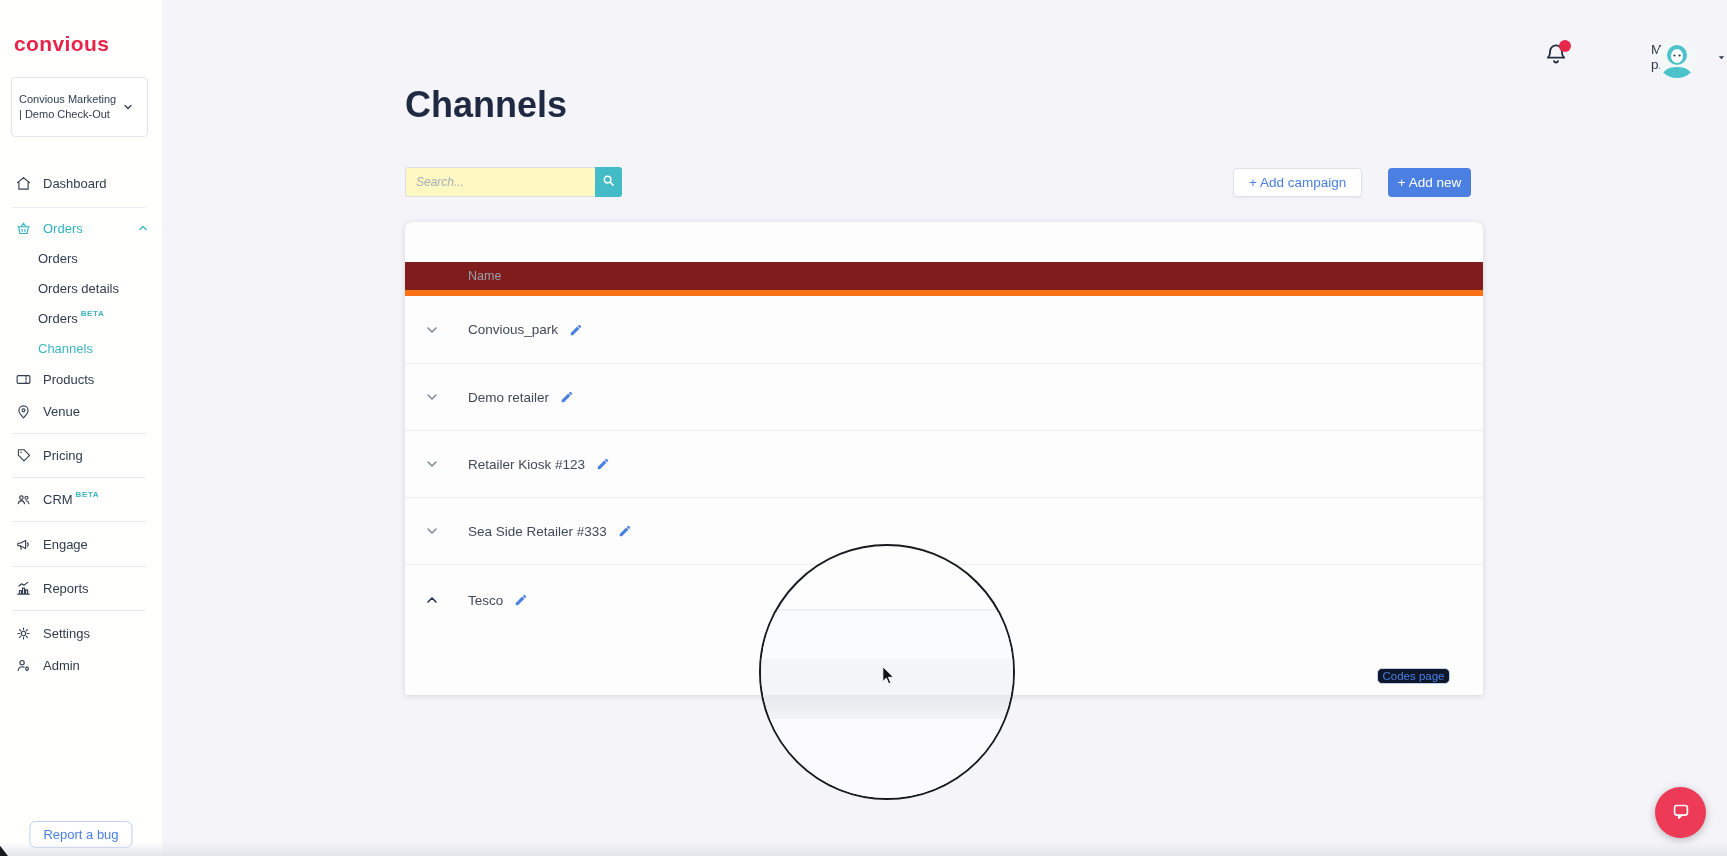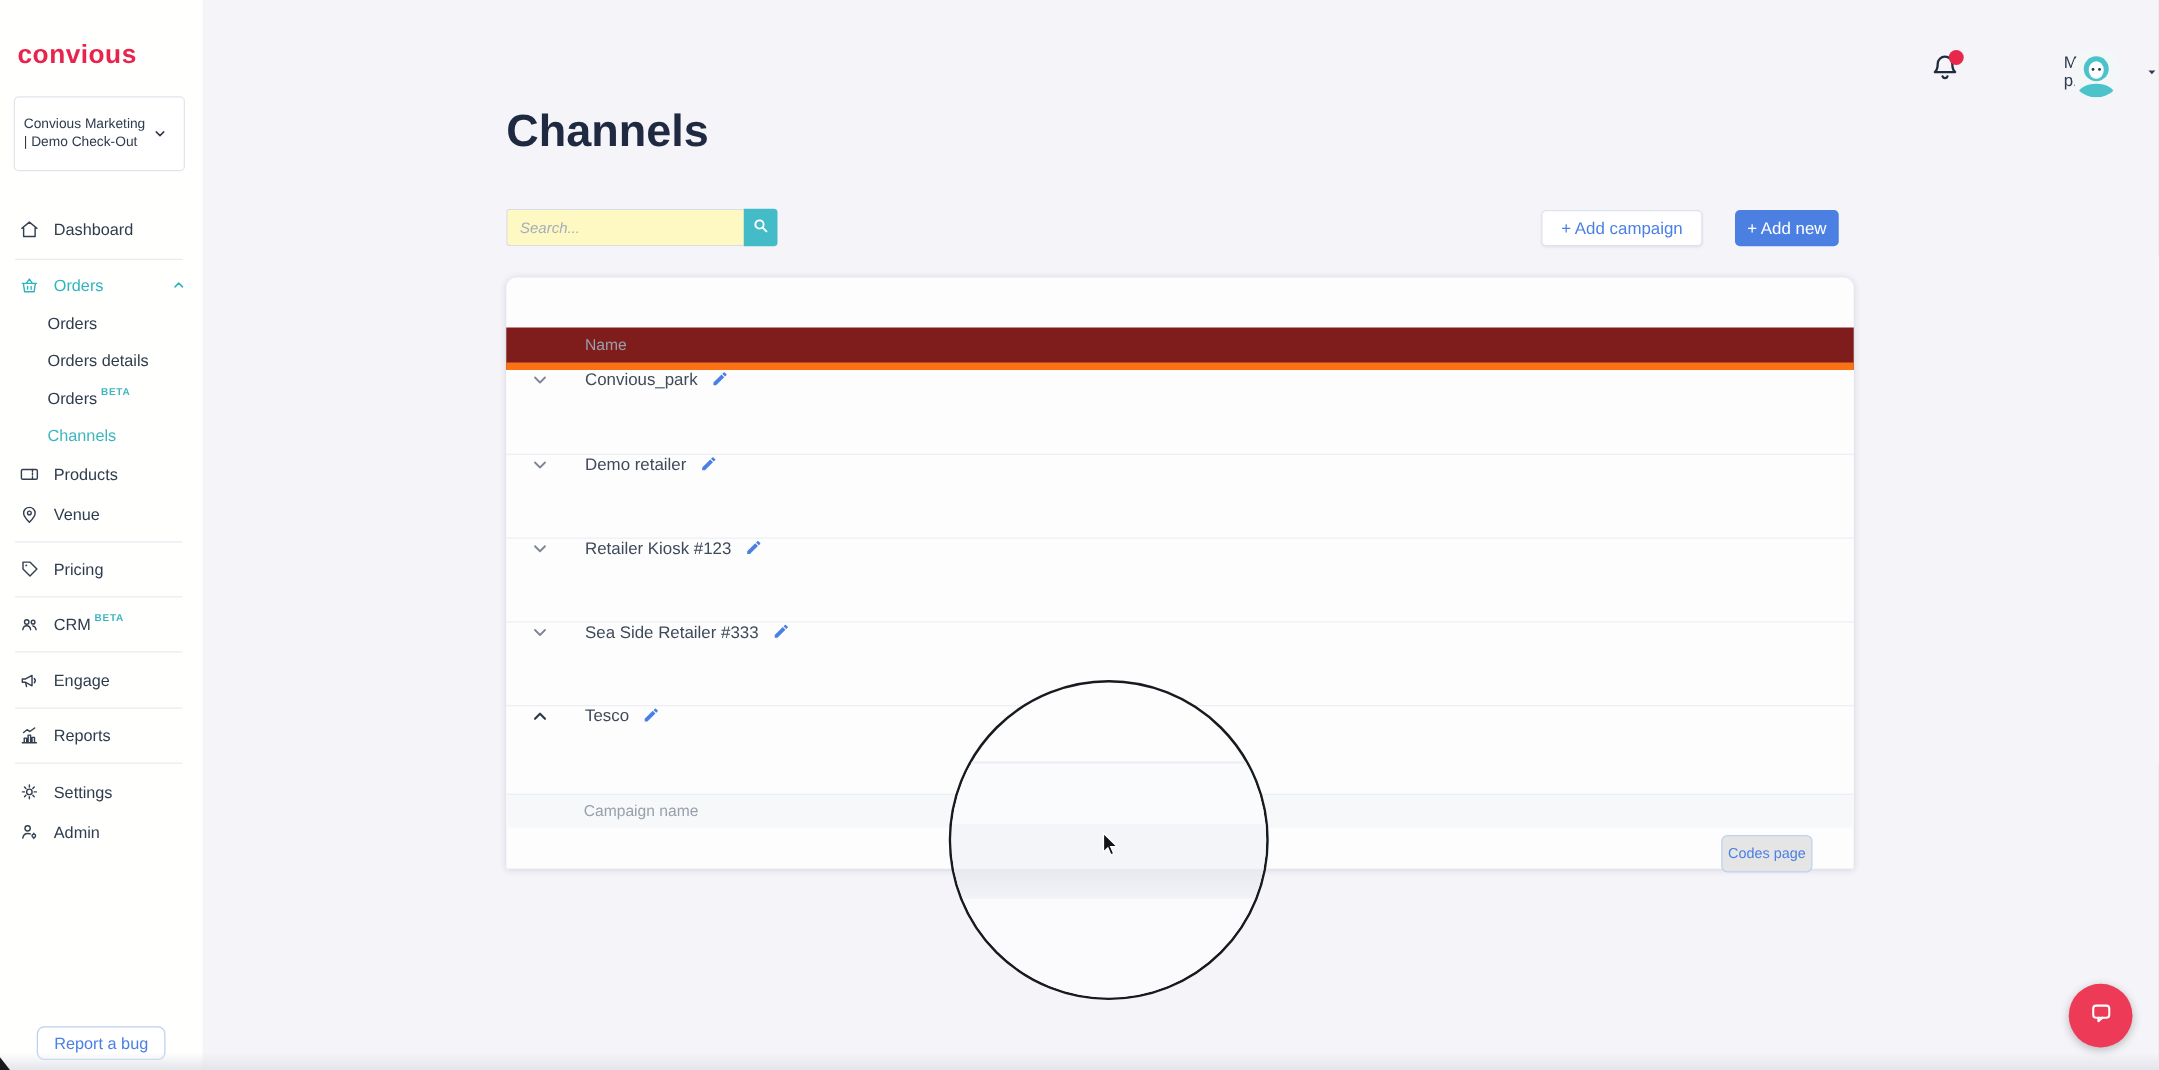--- a/index.html
+++ b/index.html
@@ -41,31 +41,31 @@
 
   
   .card { position:absolute; left:405px; top:222px; width:1078px; height:473px; background:#fdfdfe; border-radius:8px 8px 2px 2px; box-shadow:0 1px 6px rgba(25,35,60,.14); }
   .tabbar { position:absolute; left:0; top:0; width:100%; height:40px; background:#ccd1da; border-radius:8px 8px 0 0; }
   .tab { position:absolute; top:0; width:125px; height:40px; display:flex; align-items:center; justify-content:center; font-size:13px; font-weight:600; color:#3c4654; cursor:pointer; }
   .tab.active { color:#232e3e; }
   .tab.active::after { content:''; position:absolute; bottom:0; left:10px; right:10px; height:3px; background:#3db6c1; border-radius:1px; }
   .tab-resellers { left:17px; } .tab-retailers { left:142px; } .tab-google { left:269px; }
   .thead { position:absolute; left:0; top:40px; width:100%; height:34px; background:#7f1d1d; border-bottom:6px solid #f97316; display:flex; align-items:center; }
   .thead-label { margin-left:63px; font-size:12.5px; color:#99a0ac; }
-  .row { position:absolute; left:0; width:100%; height:67px; display:flex; border-top:1px solid #edeff3; background:#fdfdfe; }
+  .row { position:absolute; left:0; width:100%; height:67px; display:flex; align-items:center; border-top:1px solid #edeff3; background:#fdfdfe; }
   .row.first { border-top:none; }
   .row-caret { margin-left:19px; width:16px; height:16px; display:flex; color:#7d8694; cursor:pointer; flex:none; }
   .row-caret.up { color:#2d3a4e; }
   .row-name { margin-left:28px; font-size:13.5px; color:#3f4a59; }
   .edit-icon { margin-left:11px; display:flex; cursor:pointer; color:#4a80e4; }
   .camp-label-row { position:absolute; left:0; top:413px; width:100%; height:27px; background:#f7f8fa; border-top:1px solid #eceef3; display:flex; align-items:center; }
   .camp-label { margin-left:62px; font-size:12.5px; color:#99a0ac; }
   .camp-row { position:absolute; left:0; top:440px; width:100%; height:33px; background:#edeff5; display:flex; align-items:center; border-radius:0 0 2px 2px; }
   .camp-name { margin-left:62px; font-size:13px; color:#3f4a59; }
-  .codes-btn { position:absolute; left:972px; top:446px; width:73px; height:30px; border:1px solid #bdd1f2; border-radius:5px; background:#e5e5e5; color:#4a7fe4; font-size:11.5px; font-family:inherit; display:flex; align-items:center; justify-content:center; cursor:pointer; }
+  .codes-btn { position:absolute; left:972px; top:446px; width:73px; height:16px; border:1px solid #bdd1f2; border-radius:5px; background:#0f172a; color:#4a7fe4; font-size:11.5px; font-family:inherit; display:flex; align-items:center; justify-content:center; cursor:pointer; }
 
   
   .magnifier { position:absolute; left:759px; top:544px; width:256px; height:256px; border-radius:50%; border:2px solid #171b20; background:#fdfdfe; overflow:hidden; }
   .mag-line { position:absolute; left:0; top:63px; width:100%; height:2px; background:#eef0f4; }
   .mag-band-a { position:absolute; left:0; top:66px; width:100%; height:47px; background:#fafbfd; }
   .mag-band-b { position:absolute; left:0; top:113px; width:100%; height:36px; background:#f4f5f9; }
   .mag-band-c { position:absolute; left:0; top:149px; width:100%; height:24px; background:linear-gradient(#e7e9ee,#f2f3f7); }
   .mag-band-d { position:absolute; left:0; top:173px; width:100%; height:83px; background:#fbfbfd; }
   .cursor { position:absolute; left:876px; top:664px; width:22px; height:24px; z-index:5; }
 
@@ -335,23 +335,20 @@
           </svg>
         </span>
       <span class="row-name">Tesco</span>
       <span class="edit-icon">
           <svg viewBox="0 0 24 24" width="14" height="14" fill="currentColor">
             <path d="M3 17.25V21h3.75L17.8 9.94l-3.75-3.75L3 17.25zM20.7 7.04a1 1 0 000-1.41l-2.34-2.34a1 1 0 00-1.41 0l-1.83 1.83 3.75 3.75 1.83-1.83z"></path>
           </svg>
         </span>
     </div>
 
-    <div class="camp-label-row">
-      <span class="camp-label">Campaign name</span>
-    </div>
     <button class="codes-btn">Codes page</button>
   </div>
 
   <div class="magnifier">
     <div class="mag-line"></div>
     <div class="mag-band-a"></div>
     <div class="mag-band-b"></div>
     <div class="mag-band-c"></div>
     <div class="mag-band-d"></div>
   </div>

